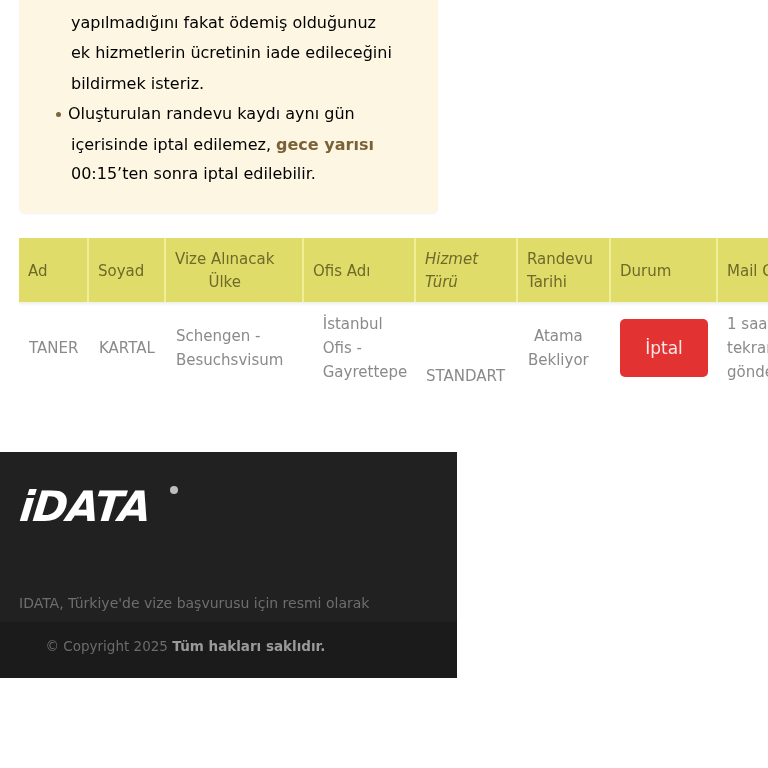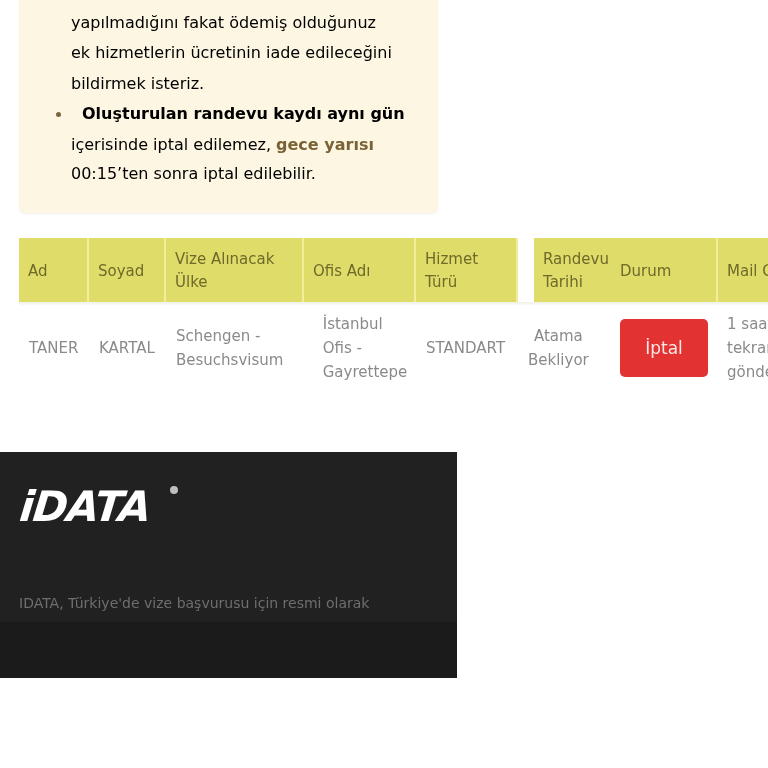--- a/index.html
+++ b/index.html
@@ -88,44 +88,44 @@
 
 <div class="page">
 
   <div class="notice"></div>
   <div class="notice-content">
     <span class="notice line bold" style="position:absolute;left:71px;top:13px;background:none;box-shadow:none;width:auto;height:auto;">yapılmadığını fakat ödemiş olduğunuz</span>
     <span class="notice line bold" style="position:absolute;left:71px;top:43px;background:none;box-shadow:none;width:auto;height:auto;">ek hizmetlerin ücretinin iade edileceğini</span>
     <span class="notice line bold" style="position:absolute;left:71px;top:74px;background:none;box-shadow:none;width:auto;height:auto;">bildirmek isteriz.</span>
 
     <span class="bullet-dot" style="top:112px;"></span>
-    <span class="notice line" style="position:absolute;left:82px;top:104px;background:none;box-shadow:none;width:auto;height:auto;font-weight:bold;">Oluşturulan randevu kaydı aynı gün</span>
+    <span class="notice line" style="position:absolute;left:68px;top:104px;background:none;box-shadow:none;width:auto;height:auto;">Oluşturulan randevu kaydı aynı gün</span>
     <span class="notice line" style="position:absolute;left:71px;top:135px;background:none;box-shadow:none;width:auto;height:auto;"><span>içerisinde iptal edilemez, </span><span class="b">gece yarısı</span></span>
     <span class="notice line bold" style="position:absolute;left:71px;top:164px;background:none;box-shadow:none;width:auto;height:auto;">00:15’ten sonra iptal edilebilir.</span>
   </div>
 
   <div>
     <div class="th" style="left:19px;width:70px;">
         <span>Ad</span>
       </div>
     <div class="th" style="left:89px;width:77px;">
         <span>Soyad</span>
       </div>
-    <div class="th" style="left:166px;width:138px;">
+    <div class="th" style="left:166px;width:138px;text-align:center;">
         <span style="white-space:pre-line;">Vize Alınacak
 Ülke</span>
       </div>
     <div class="th" style="left:304px;width:112px;">
         <span>Ofis Adı</span>
       </div>
-    <div class="th" style="left:416px;width:102px;">
+    <div class="th" style="left:416px;width:102px;font-style:italic;">
         <span style="white-space:pre-line;">Hizmet
 Türü</span>
       </div>
-    <div class="th" style="left:518px;width:93px;margin-left:16px;">
+    <div class="th" style="left:518px;width:93px;">
         <span style="white-space:pre-line;">Randevu
 Tarihi</span>
       </div>
     <div class="th" style="left:611px;width:107px;">
         <span>Durum</span>
       </div>
     <div class="th" style="left:718px;width:60px;border-right:none;white-space:nowrap;">
         <span>Mail Gönder</span>
       </div>
     <div class="thead-shadow"></div>
@@ -139,36 +139,37 @@
         </div>
       <div class="td" style="left:166px;width:138px;">
           <span style="white-space:pre-line;">Schengen -
 Besuchsvisum</span>
         </div>
       <div class="td" style="left:304px;width:112px;justify-content:center;">
           <span style="white-space:pre-line;">İstanbul
 Ofis -
 Gayrettepe</span>
         </div>
-      <div class="td" style="left:416px;width:102px;">
+      <div class="td" style="left:416px;width:102px;align-items:flex-end;">
           <span>STANDART</span>
         </div>
       <div class="td" style="left:518px;width:93px;text-align:center;">
           <span style="white-space:pre-line;">Atama
 Bekliyor</span>
         </div>
       <button class="btn-cancel">İptal</button>
       <div class="td" style="left:717px;width:80px;white-space:nowrap;">
           <span style="white-space:pre-line;">1 saat
 tekrar
 gönder</span>
         </div>
     </div>
   </div>
 
   <div class="footer">
     <div class="logo">iDATA</div>
     <div class="logo-reg"></div>
     <div class="footer-desc">IDATA, Türkiye'de vize başvurusu için resmi olarak yetkilendirilmiş kuruluştur.</div>
     <div class="footer-bottom"></div>
+    <div class="footer-copy"><span>© Copyright 2025 </span><span class="strong">Tüm hakları saklıdır.</span></div>
   </div>
 
 </div>
 
 </body></html>

